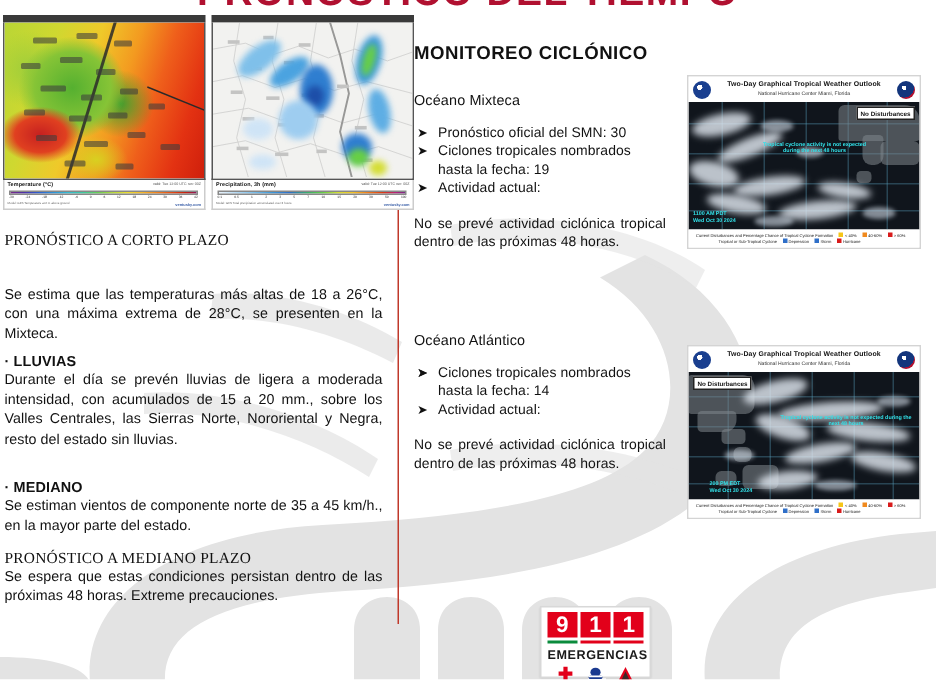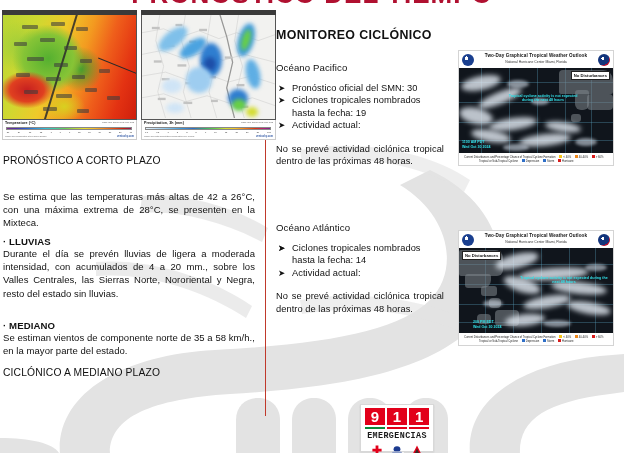--- a/index.html
+++ b/index.html
@@ -108,21 +108,21 @@
   }
   .legend-ticks { position: absolute; left: 3px; top: 10.5px; width: 126px;
                   font-size: 2.2px; color: #333; display: flex; justify-content: space-between; }
   .legend-foot { position: absolute; left: 2px; top: 14.5px; font-size: 2px; color: #666; }
   .legend-brand { position: absolute; right: 2px; bottom: 1px; font-size: 2.6px; color: #3a5fa8; font-weight: bold; }
 
   
   .ltext { position: absolute; left: 3px; width: 252px; color: #1a1a1a; }
   .h-section {
     font-size: 10.3px; letter-spacing: .15px; color: #111;
-    font-family: Liberation Sans, sans-serif;
+    font-family: Liberation Serif, serif;
   }
   .sub-bullet { font-size: 9.6px; font-weight: bold; color: #111; letter-spacing: .1px; }
   .body-p {
     font-size: 9.5px; line-height: 13.2px; color: #111;
     text-align: justify; letter-spacing: .05px;
   }
 
   
   .right-col { position: absolute; left: 276px; top: 0; width: 348px; }
   .h-mon {
@@ -187,21 +187,21 @@
   .digits { display: flex; gap: 2.5px; justify-content: center; }
   .digit {
     width: 20px; height: 17px; background: #e2001a; color: #fff;
     font-size: 15px; font-weight: bold; line-height: 17px; text-align: center;
     font-family: "Liberation Sans", sans-serif;
   }
   .tricolor { display: flex; gap: 2.5px; justify-content: center; margin-top: 2px; }
   .tricolor div { width: 20px; height: 2.2px; }
   .word911 {
     text-align: center; font-size: 8.4px; font-weight: bold; color: #1a1a1a;
-    letter-spacing: .4px; margin-top: 1.5px; font-family: Liberation Mono, monospace;
+    letter-spacing: .4px; margin-top: 1.5px;
   }
   .icons911 { display: flex; justify-content: space-around; margin-top: 1.5px; padding: 0 2px; }
   .ic { width: 12px; height: 11px; position: relative; }
 </style>
 </head>
 <body>
 
 <div id="page">
 
   <div class="wm-layer">
@@ -365,44 +365,45 @@
           <div class="legend-brand">ventusky.com</div>
         </div>
       </div>
     </div>
 
     <div class="ltext" style="top:155px">
       <div class="h-section">PRONÓSTICO A CORTO PLAZO</div>
     </div>
 
     <div class="ltext" style="top:190px">
-      <p class="body-p">Se estima que las temperaturas más altas de 42 a 26°C, con una máxima extrema de 28°C, se presenten en la Mixteca.</p>
+      <p class="body-p">Se estima que las temperaturas más altas de 18 a 26°C, con una máxima extrema de 28°C, se presenten en la Mixteca.</p>
     </div>
 
     <div class="ltext" style="top:236px">
       <div class="sub-bullet">· LLUVIAS</div>
-      <p class="body-p">Durante el día   se prevén lluvias de ligera a moderada intensidad, con acumulados de 4 a 20 mm., sobre los Valles Centrales, las Sierras Norte, Nororiental y Negra, resto del estado sin lluvias.</p>
+      <p class="body-p">Durante el día   se prevén lluvias de ligera a moderada intensidad, con acumulados de 15 a 20 mm., sobre los Valles Centrales, las Sierras Norte, Nororiental y Negra, resto del estado sin lluvias.</p>
     </div>
 
     <div class="ltext" style="top:320px">
       <div class="sub-bullet">· MEDIANO</div>
-      <p class="body-p">Se estiman vientos de componente norte de 35 a 58 km/h., en la mayor parte del estado.</p>
+      <p class="body-p">Se estiman vientos de componente norte de 35 a 45 km/h., en la mayor parte del estado.</p>
     </div>
 
     <div class="ltext" style="top:367px">
-      <div class="h-section">CICLÓNICO A MEDIANO PLAZO</div>
+      <div class="h-section">PRONÓSTICO A MEDIANO PLAZO</div>
+      <p class="body-p">Se espera que estas condiciones  persistan dentro de las próximas 48 horas. Extreme precauciones.</p>
     </div>
   </div>
 
   <div class="right-col">
 
     <div class="h-mon">MONITOREO CICLÓNICO</div>
 
     <div style="position:absolute;left:0;top:62px;width:170px">
-      <div class="ocean-title">Océano Pacifico</div>
+      <div class="ocean-title">Océano Mixteca</div>
       <ul class="blist" style="margin-top:9px">
         <li><span class="arrow">➤</span><span>Pronóstico oficial del SMN: 30</span></li>
         <li><span class="arrow">➤</span><span>Ciclones  tropicales nombrados</span></li>
         <li><span>hasta la fecha: 19</span></li>
         <li><span class="arrow">➤</span><span>Actividad actual:</span></li>
       </ul>
       <p class="note" style="margin-top:11px;width:168px">No se prevé actividad ciclónica tropical dentro de las próximas 48 horas.</p>
     </div>
 
     <div style="position:absolute;left:0;top:222px;width:170px">

